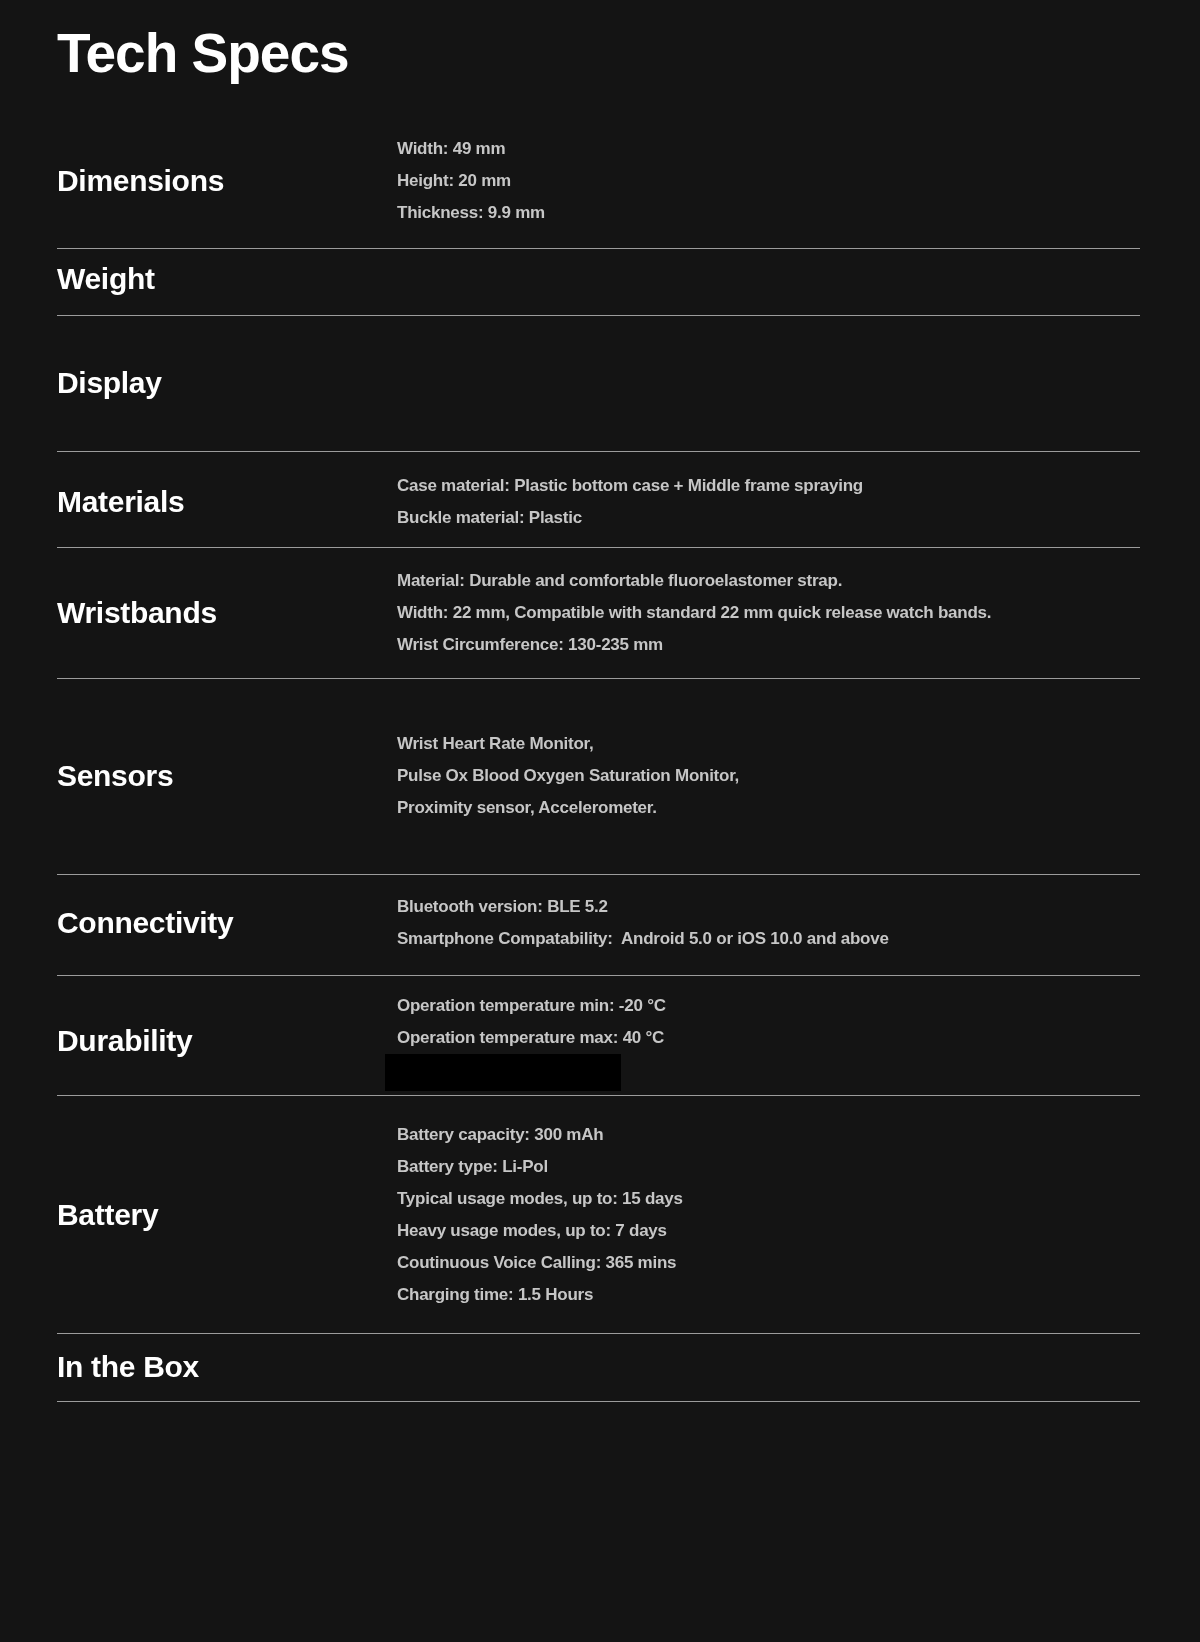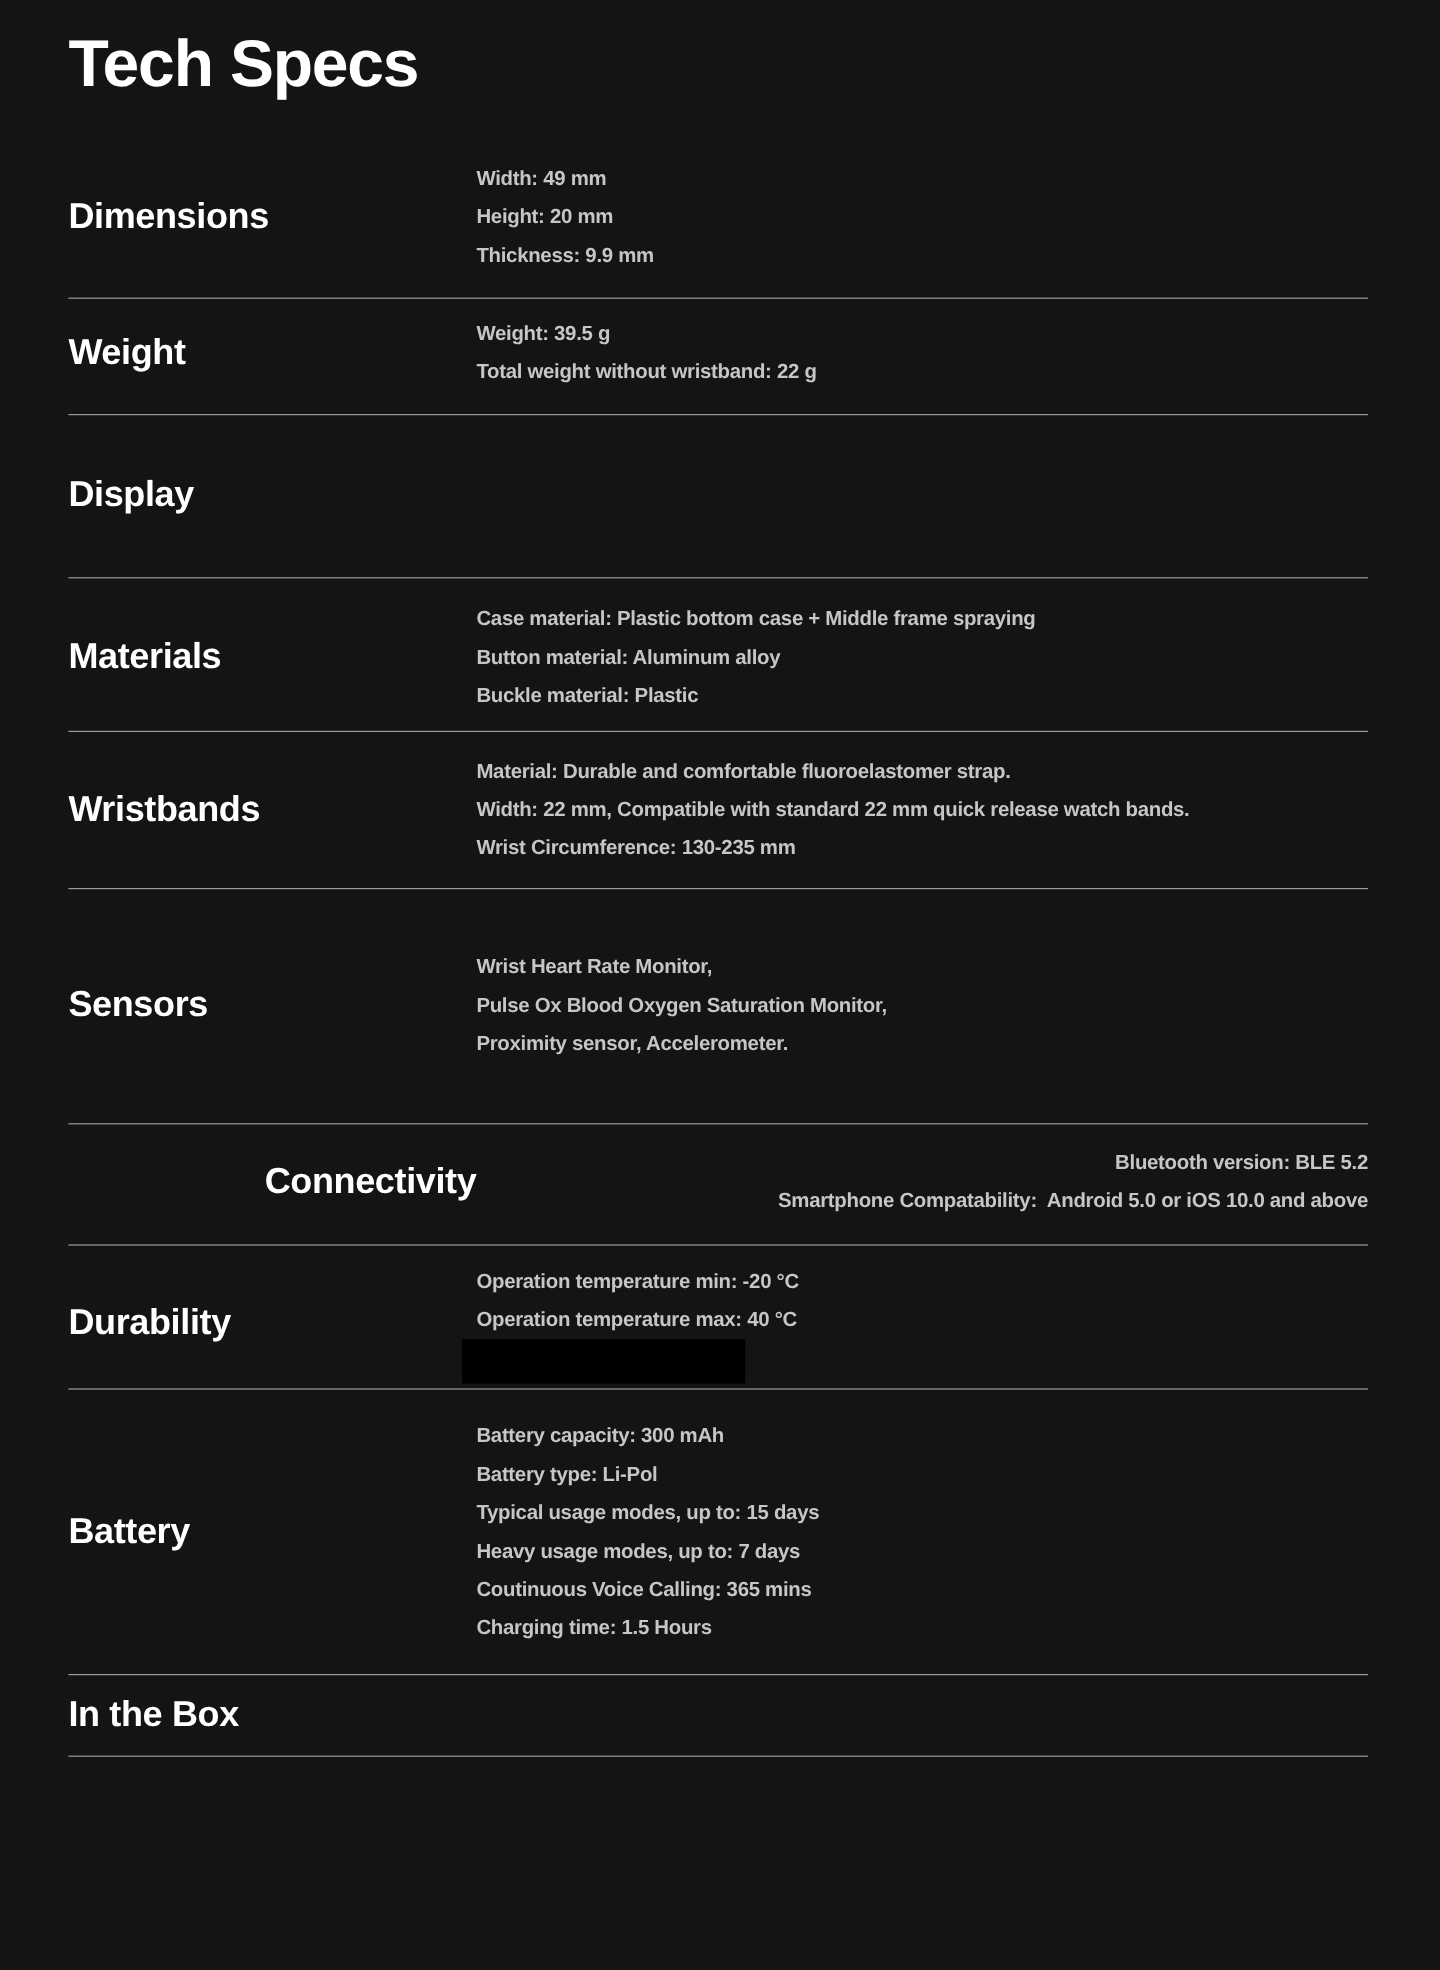--- a/index.html
+++ b/index.html
@@ -59,21 +59,21 @@
     margin-left: -12px;
     background: var(--redaction, #000000);
   }
   
   .spec-row:nth-of-type(1)  { padding: 48px 0 19px; }
   .spec-row:nth-of-type(2)  { padding: 13px 0 19px; }
   .spec-row:nth-of-type(3)  { padding: 50px 0 51px; }
   .spec-row:nth-of-type(4)  { padding: 18px 0 13px; }
   .spec-row:nth-of-type(5)  { padding: 17px 0 17px; }
   .spec-row:nth-of-type(6)  { padding: 49px 0 50px; }
-  .spec-row:nth-of-type(7)  { padding: 16px 0 20px; text-align: right; }
+  .spec-row:nth-of-type(7)  { padding: 16px 0 20px; }
   .spec-row:nth-of-type(8)  { padding: 14px 0 4px;  }
   .spec-row:nth-of-type(9)  { padding: 23px 0 22px; }
   .spec-row:nth-of-type(10) { padding: 16px 0 17px; }
 </style>
 </head>
 <body>
 
 <div class="page">
   <h1 class="page-title">Tech Specs</h1>
   <div class="spec-table">
@@ -81,35 +81,30 @@
     <div class="spec-label">Dimensions</div>
     <div class="spec-values">
           <p class="spec-line">Width: 49 mm</p>
           <p class="spec-line">Height: 20 mm</p>
           <p class="spec-line">Thickness: 9.9 mm</p>
         </div>
   </section>
 
   <section class="spec-row">
     <div class="spec-label">Weight</div>
-    <div class="spec-values">
-          <p class="spec-line">Weight: 39.5 g</p>
-          <p class="spec-line">Total weight without wristband: 22 g</p>
-        </div>
   </section>
 
   <section class="spec-row">
     <div class="spec-label">Display</div>
   </section>
 
   <section class="spec-row">
     <div class="spec-label">Materials</div>
     <div class="spec-values">
           <p class="spec-line">Case material: Plastic bottom case + Middle frame spraying</p>
-          <p class="spec-line">Button material: Aluminum alloy</p>
           <p class="spec-line">Buckle material: Plastic</p>
         </div>
   </section>
 
   <section class="spec-row">
     <div class="spec-label">Wristbands</div>
     <div class="spec-values">
           <p class="spec-line">Material: Durable and comfortable fluoroelastomer strap.</p>
           <p class="spec-line">Width: 22 mm, Compatible with standard 22 mm quick release watch bands.</p>
           <p class="spec-line">Wrist Circumference: 130-235 mm</p>

